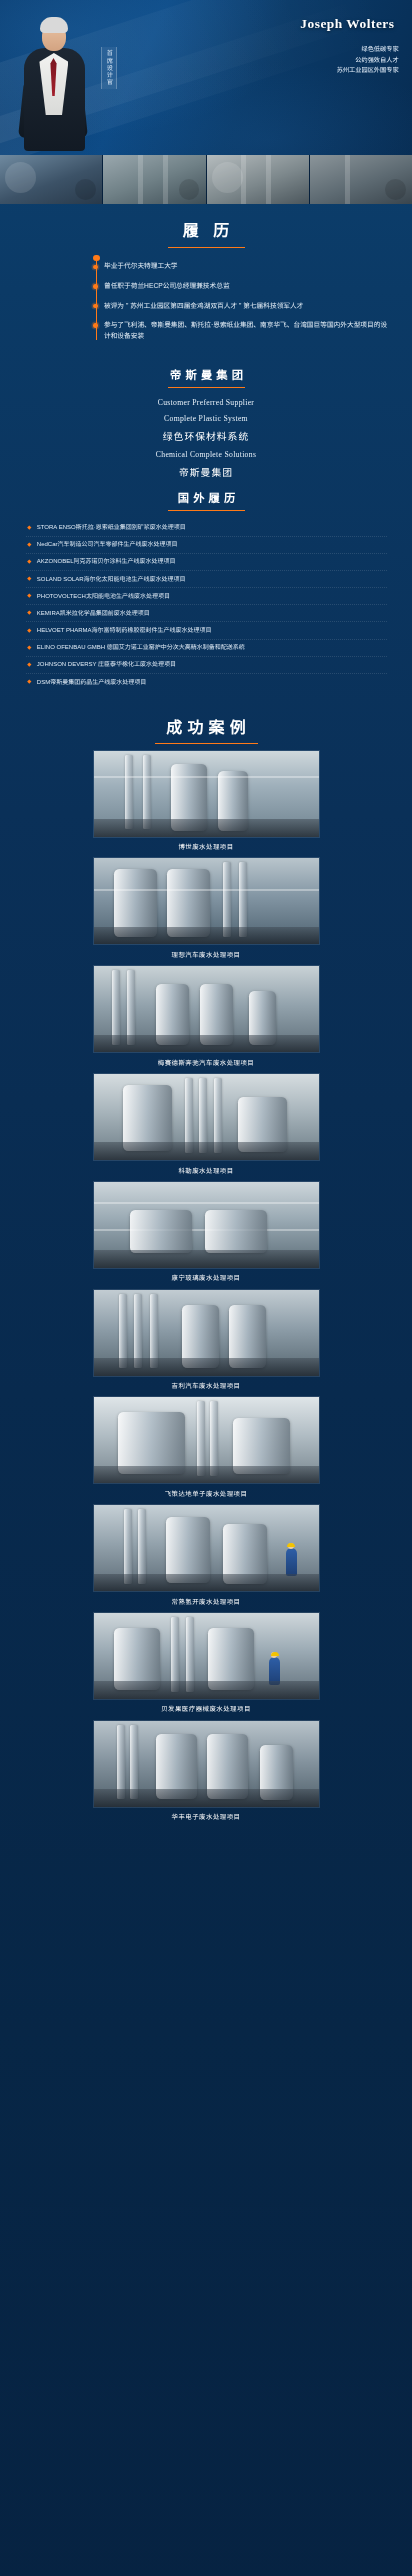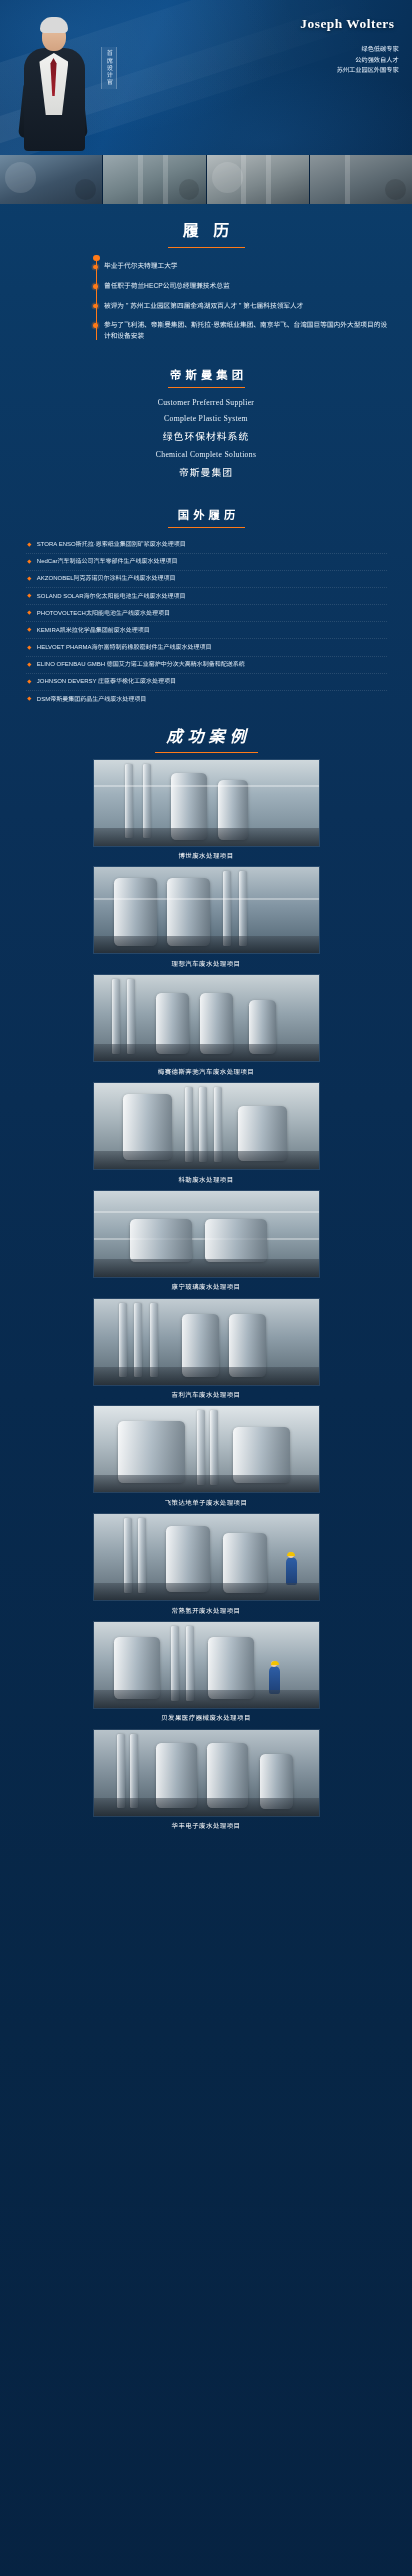--- a/index.html
+++ b/index.html
@@ -429,39 +429,39 @@
   </div>
 
   <div class="concept">
     <div class="en">Customer  Preferred  Supplier</div>
     <div class="en">Complete  Plastic  System</div>
     <div class="cn">绿色环保材料系统</div>
     <div class="en">Chemical  Complete  Solutions</div>
     <div class="cn">帝斯曼集团</div>
   </div>
 
-  <div class="sec-head small" style="margin-top:23px;">
+  <div class="sec-head small" style="margin-top:6px;">
     <div class="txt">国外履历</div>
     <div class="rule"></div>
   </div>
 
   <div class="abroad">
     <div class="ab-item"><span class="sq"></span><span>STORA ENSO斯托拉·恩索纸业集团别矿浆废水处理项目</span></div>
     <div class="ab-item"><span class="sq"></span><span>NedCar汽车制造公司汽车零部件生产线废水处理项目</span></div>
     <div class="ab-item"><span class="sq"></span><span>AKZONOBEL阿克苏诺贝尔涂料生产线废水处理项目</span></div>
     <div class="ab-item"><span class="sq"></span><span>SOLAND SOLAR海尔化太阳能电池生产线废水处理项目</span></div>
     <div class="ab-item"><span class="sq"></span><span>PHOTOVOLTECH太阳能电池生产线废水处理项目</span></div>
     <div class="ab-item"><span class="sq"></span><span>KEMIRA凯米拉化学品集团前废水处理项目</span></div>
     <div class="ab-item"><span class="sq"></span><span>HELVOET PHARMA海尔富特制药橡胶密封件生产线废水处理项目</span></div>
     <div class="ab-item"><span class="sq"></span><span>ELINO OFENBAU GMBH 德国艾力诺工业窑炉中分次大高精水制备和配送系统</span></div>
     <div class="ab-item"><span class="sq"></span><span>JOHNSON DEVERSY 庄臣泰华橡化工废水处理项目</span></div>
     <div class="ab-item"><span class="sq"></span><span>DSM帝斯曼集团药品生产线废水处理项目</span></div>
   </div>
 
-  <div class="sec-head" style="margin-top:16px;width:155px;font-style:italic;">
+  <div class="sec-head" style="margin-top:24px;width:155px;">
     <div class="txt">成功案例</div>
     <div class="rule" style="width:103px;"></div>
   </div>
 
   <div class="cases">
 
     <div class="case c1">
       <div class="img">
         <div class="sky"></div>
         <div class="pipe" style="left:31px;"></div>

